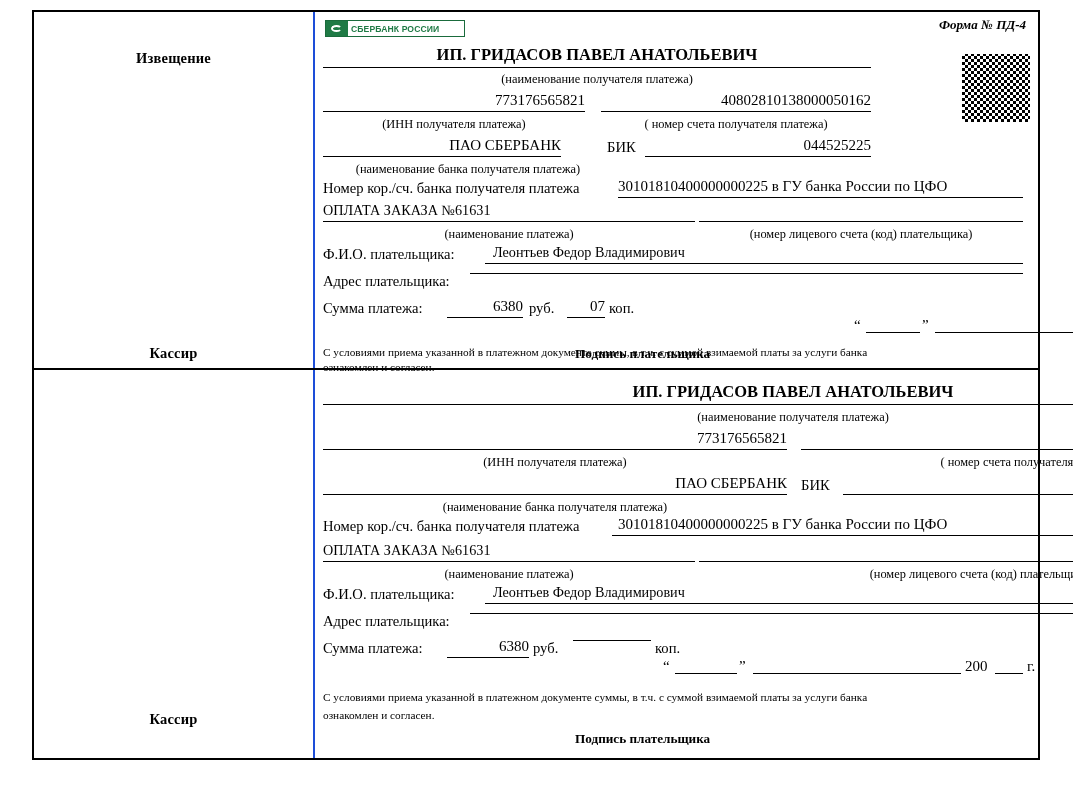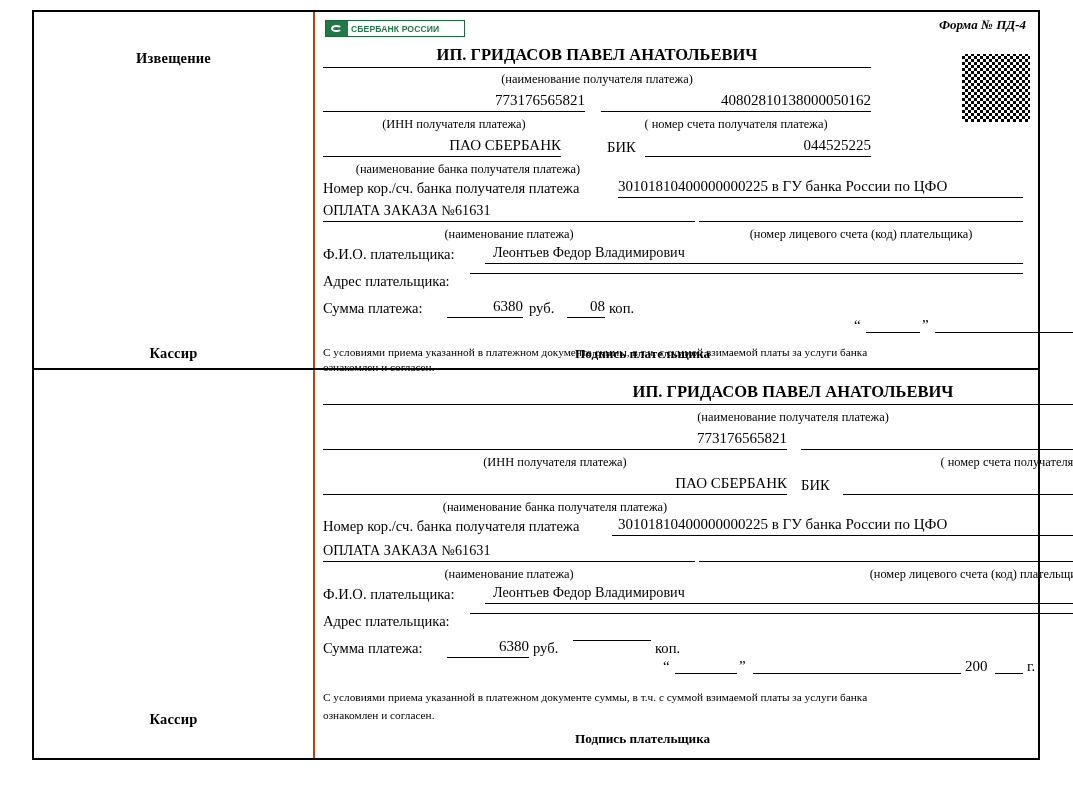--- a/index.html
+++ b/index.html
@@ -42,21 +42,21 @@
   .half.top {
     height: 358px;
     border-bottom: 2px solid #000;
   }
   .half.bottom {
     height: 388px;
   }
 
   .left-col {
     width: 281px;
-    border-right: 2px solid #c2410c;
+    border-right: 2px solid #1d4ed8;
     box-sizing: border-box;
     position: relative;
     flex: 0 0 281px;
   }
 
   .right-col {
     flex: 1 1 auto;
     position: relative;
     box-sizing: border-box;
     padding: 8px;
@@ -231,21 +231,21 @@
 
         <div class="row lbl" style="left:8px; top:234px;">Ф.И.О. плательщика:</div>
         <div class="row valsm uline" style="left:170px; top:232px; width:538px; padding-left:8px; padding-bottom:2px;">Леонтьев Федор Владимирович</div>
 
         <div class="row lbl" style="left:8px; top:261px;">Адрес плательщика:</div>
         <div class="row valsm uline" style="left:155px; top:259px; width:553px; padding-left:8px; padding-bottom:2px;"></div>
 
         <div class="row lbl" style="left:8px; top:288px;">Сумма платежа:</div>
         <div class="row val uline center" style="left:132px; top:286px; width:76px; padding-bottom:2px;">6380</div>
         <div class="row lbl" style="left:214px; top:288px;">руб.</div>
-        <div class="row val uline center" style="left:252px; top:286px; width:38px; padding-bottom:2px;">08</div>
+        <div class="row val uline center" style="left:252px; top:286px; width:38px; padding-bottom:2px;">07</div>
         <div class="row lbl" style="left:294px; top:288px;">коп.</div>
 
         <div class="row date-q" style="left:539px; top:305px;">“</div>
         <div class="row uline" style="left:551px; top:304px; width:54px; height:17px;"></div>
         <div class="row date-q" style="left:607px; top:305px;">”</div>
         <div class="row uline" style="left:620px; top:304px; width:262px; height:17px;"></div>
 
         <div class="row terms" style="left:8px; top:333px;">С условиями приема указанной в платежном документе суммы, в т.ч. с суммой взимаемой платы за услуги банка</div>
         <div class="row terms" style="left:8px; top:348px;">ознакомлен и согласен.</div>
         <div class="row sign" style="left:260px; top:334px; width:300px;">Подпись плательщика</div>

